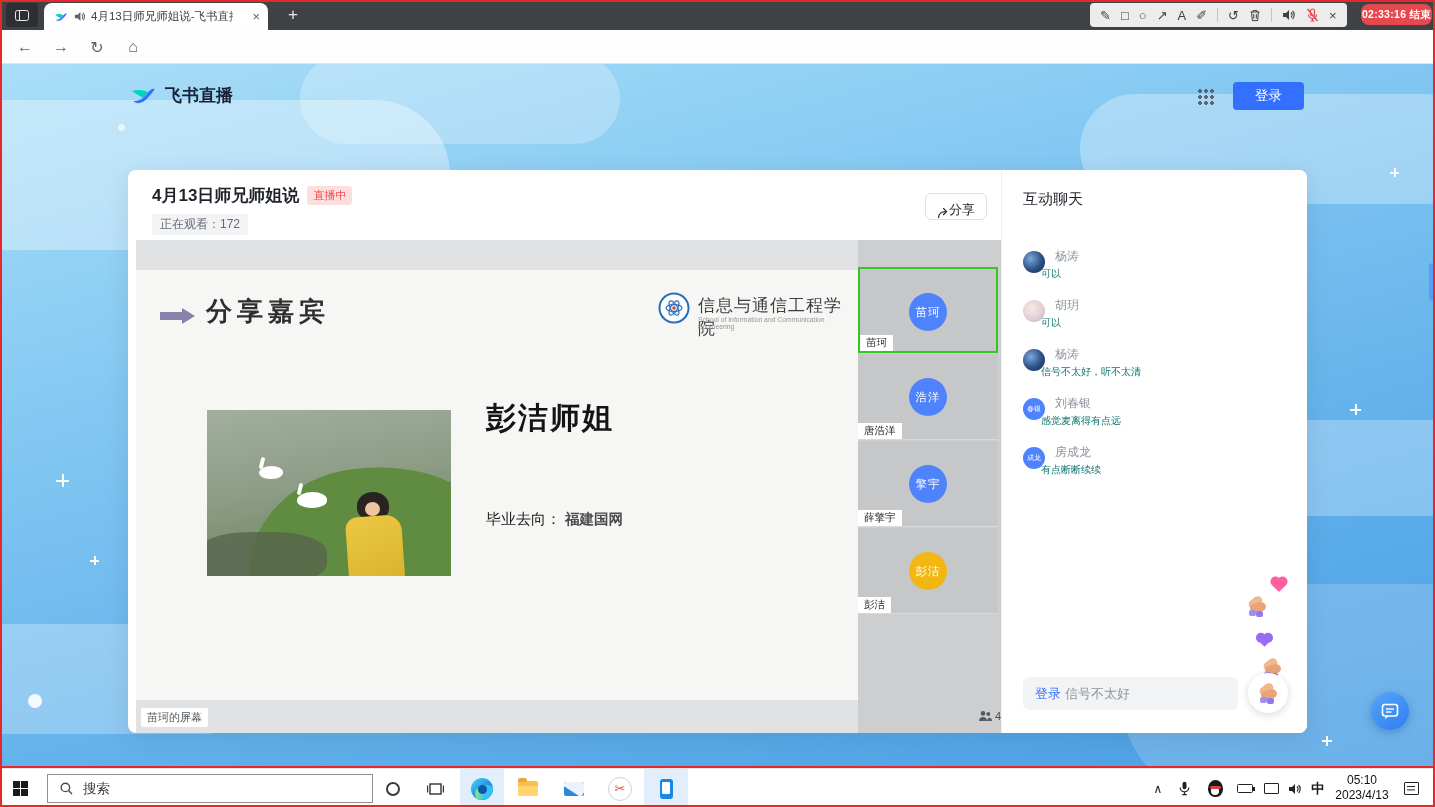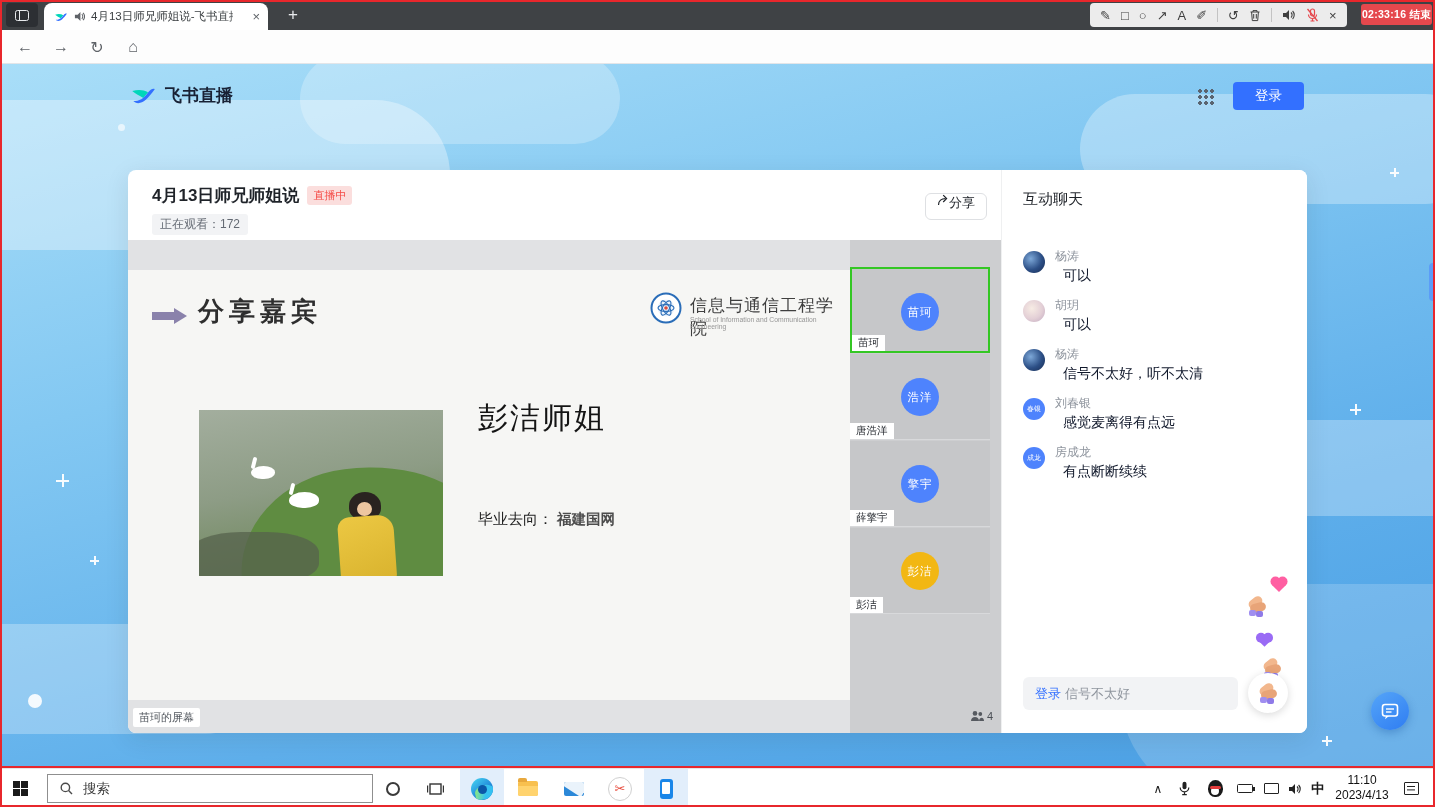--- a/index.html
+++ b/index.html
@@ -12,21 +12,21 @@
   .tabpreview{position:absolute;left:6px;top:3px;width:32px;height:24px;background:#2c2f33;border-radius:4px;display:flex;align-items:center;justify-content:center}
   .tabpreview .glyph{width:14px;height:11px;border:1.4px solid #e8eaed;border-radius:2.5px;position:relative}
   .tabpreview .glyph::before{content:"";position:absolute;left:3px;top:0;width:1.4px;height:100%;background:#e8eaed}
   .tab{position:absolute;left:44px;top:3px;width:224px;height:27px;background:#fff;border-radius:8px 8px 0 0;display:flex;align-items:center;padding:0 8px 0 10px;gap:6px}
   .tab-title{font-size:11.5px;color:#3c4043;white-space:nowrap;overflow:hidden;width:142px}
   .tab-close{font-size:13px;color:#5f6368;line-height:1;margin-left:auto}
   .newtab{position:absolute;left:280px;top:2px;width:26px;height:26px;color:#e8eaed;font-size:17px;text-align:center;line-height:26px}
   .annobar{position:absolute;left:1090px;top:3px;height:24px;background:#ececec;border-radius:4px;display:flex;align-items:center;gap:10px;padding:0 10px;color:#3f3f3f}
   .annobar .t{font-size:13px;line-height:1}
   .annobar .sep{width:1px;height:14px;background:#c3c3c3}
-  .timerbadge{position:absolute;left:1361px;top:4px;width:71px;height:21px;background:#e5484d;border-radius:3px;color:#fff;font-size:10.5px;font-weight:700;display:flex;align-items:center;justify-content:center;letter-spacing:.3px}
+  .timerbadge{position:absolute;left:1361px;top:4px;width:71px;height:21px;background:#e5484d;border-radius:8px;color:#fff;font-size:10.5px;font-weight:700;display:flex;align-items:center;justify-content:center;letter-spacing:.3px}
 
   
   .toolbar{position:absolute;left:0;top:30px;width:1435px;height:34px;background:#fdfdfd;border-bottom:1px solid #e3e5e8}
   .navic{position:absolute;top:0;height:34px;width:30px;display:flex;align-items:center;justify-content:center;color:#5f6368;font-size:16px}
   .pill{position:absolute;left:170px;top:35px;width:912px;height:24px;border-radius:12px;background:#f1f3f4;display:flex;align-items:center;padding:0 10px 0 16px}
   .url{font-size:12.5px;color:#80868b;white-space:nowrap;overflow:hidden;margin-left:9px}
   .url b{color:#202124;font-weight:700}
   .pillright{margin-left:auto;display:flex;align-items:center;gap:14px;color:#5f6368}
   .readaloud{font-size:11.5px;font-weight:700;position:relative;padding-right:5px}
   .readaloud::after{content:"";position:absolute;right:0;top:1px;width:5px;height:9px;border:1.2px solid #5f6368;border-left:none;border-radius:0 5px 5px 0}
@@ -55,33 +55,33 @@
   .loginbtn{position:absolute;left:1233px;top:82px;width:71px;height:28px;border-radius:4px;background:var(--accent);color:#fff;font-size:13.5px;display:flex;align-items:center;justify-content:center}
 
   
   .card{position:absolute;left:128px;top:170px;width:1179px;height:563px;background:#fff;border-radius:8px;box-shadow:0 6px 24px rgba(31,35,41,.10);overflow:hidden;display:flex}
   .leftcol{position:relative;width:873px;height:563px}
   .streamhdr{position:relative;height:70px;padding:14px 0 0 24px}
   .titlerow{display:flex;align-items:center;gap:8px}
   .stitle{font-size:17px;font-weight:700;color:#1f2329}
   .livebadge{background:#fbdedd;color:var(--live);font-size:11px;padding:2px 6px;border-radius:3px}
   .viewers{display:inline-block;margin-top:7px;background:#f2f3f5;color:#646a73;font-size:12px;padding:2px 8px;border-radius:3px}
-  .sharebtn{position:absolute;right:14px;top:23px;height:27px;border:1px solid #dee0e3;border-radius:6px;background:#fff;display:flex;align-items:flex-start;padding:0 11px;font-size:13px;color:#1f2329}
-
-  .video{position:absolute;left:0;top:70px;width:873px;height:493px;display:flex}
+  .sharebtn{position:absolute;right:14px;top:23px;height:27px;border:1px solid #dee0e3;border-radius:6px;background:#fff;display:flex;align-items:flex-end;padding:0 11px;font-size:13px;color:#1f2329}
+
+  .video{position:absolute;left:8px;top:70px;width:873px;height:493px;display:flex}
   .sharearea{position:relative;width:722px;height:493px;background:#e1e2e4}
   .slide{position:absolute;left:0;top:30px;width:722px;height:430px;background:#f6f6f4}
   .bullet{position:absolute;left:24px;top:38px;width:36px;height:16px}
   .bullet .bar{position:absolute;left:0;top:4px;width:22px;height:8px;background:#8a82ab}
   .bullet .head{position:absolute;left:22px;top:0;width:0;height:0;border-left:13px solid #8a82ab;border-top:8px solid transparent;border-bottom:8px solid transparent}
   .sheading{position:absolute;left:70px;top:24px;font-size:26px;font-weight:700;color:#2e2e2e;letter-spacing:5px}
   .clogo{position:absolute;left:522px;top:22px;width:32px;height:32px}
   .ccn{position:absolute;left:562px;top:24px;font-size:17px;font-weight:400;color:#3f3f3f;letter-spacing:1px}
   .cen{position:absolute;left:562px;top:46px;font-size:6.8px;color:#979797}
-  .guest{position:absolute;left:350px;top:128px;font-size:30px;font-weight:400;color:#141414;letter-spacing:2px}
+  .guest{position:absolute;left:350px;top:128px;font-size:30px;font-weight:700;color:#141414;letter-spacing:2px}
   .gradrow{position:absolute;left:350px;top:240px;font-size:15px}
   .gradrow .gl{font-weight:400;color:#222}
   .gradrow .gv{font-size:14.5px;color:#4d4d4d;margin-left:4px;font-weight:700}
 
   
   .photo{position:absolute;left:71px;top:140px;width:244px;height:166px;overflow:hidden;background:linear-gradient(170deg,#a3ae9e 0%,#8d9c85 45%,#7a8f6b 70%,#69835a 100%)}
   .photo .grass{position:absolute;right:-36px;bottom:-52px;width:240px;height:160px;background:#5f8c41;border-radius:48% 52% 0 0/62% 44% 0 0;transform:rotate(-7deg)}
   .photo .shade{position:absolute;left:-10px;bottom:-8px;width:130px;height:52px;background:#55624c;opacity:.75;border-radius:40%}
   .swan{position:absolute;background:#fff;border-radius:55% 50% 48% 48%}
   .swan::before{content:"";position:absolute;left:1px;top:-9px;width:4px;height:12px;background:#fff;border-radius:4px;transform:rotate(14deg)}
@@ -102,21 +102,21 @@
 
   
   .chat{position:relative;width:306px;height:563px;background:#fff;border-left:1px solid #eff0f1}
   .chattitle{position:absolute;left:21px;top:20px;font-size:15px;font-weight:500;color:#1f2329}
   .msg{position:absolute;left:21px;width:264px}
   .msg .av{position:absolute;left:0;top:3px;width:22px;height:22px;border-radius:50%;color:#fff;font-size:7px;display:flex;align-items:center;justify-content:center}
   .av.blue{background:var(--avblue)}
   .av.photo-dark{background:radial-gradient(circle at 35% 35%,#7da8d8 0%,#2c4f86 55%,#16294e 100%)}
   .av.photo-light{background:radial-gradient(circle at 40% 38%,#f7ece4 0%,#e3cfd6 55%,#bfa8bf 100%)}
   .msg .nm{margin-left:32px;font-size:12px;color:#8f959e}
-  .msg .tx{margin-left:40px;margin-top:2px;font-size:14px;color:#0f172a}
+  .msg .tx{margin-left:18px;margin-top:2px;font-size:10px;color:#0f766e}
   .chatinput{position:absolute;left:21px;top:507px;width:215px;height:33px;background:#f2f3f5;border-radius:6px;display:flex;align-items:center;padding:0 12px;font-size:13px;gap:4px}
   .chatinput .lg{color:var(--accent)}
   .chatinput .ph{color:#8f959e}
 
   
   .heart{position:absolute;transform:rotate(45deg)}
   .heart,.heart::before,.heart::after{width:10px;height:10px;background:var(--hc,#ff5fa2)}
   .heart::before{content:"";position:absolute;left:-5px;top:0;border-radius:50%}
   .heart::after{content:"";position:absolute;top:-5px;left:0;border-radius:50%}
   .clap{position:absolute;width:24px;height:24px}
@@ -498,21 +498,21 @@
     <div class="tray" style="left:1282px;width:26px;justify-content:center">
       <svg class="svgi" width="14" height="12" viewBox="0 0 14 12">
           <polygon points="1,4 4,4 7,1 7,11 4,8 1,8" fill="#222"></polygon>
           <path d="M9 3.5a3.4 3.4 0 0 1 0 5M10.6 2a5.8 5.8 0 0 1 0 8" stroke="#222" stroke-width="1.1" fill="none"></path>
         </svg>
     </div>
     <div class="tray" style="left:1306px;width:24px;justify-content:center;font-size:13.5px;font-weight:700">
         <span>中</span>
       </div>
     <div class="clock">
-      <div>11:10</div>
+      <div>05:10</div>
       <div>2023/4/13</div>
     </div>
     <div class="tray" style="left:1396px;width:30px;justify-content:center">
         <span class="notific"></span>
       </div>
   </div>
 
   <div class="recline"></div>
   <div class="recframe"></div>
 </div>

